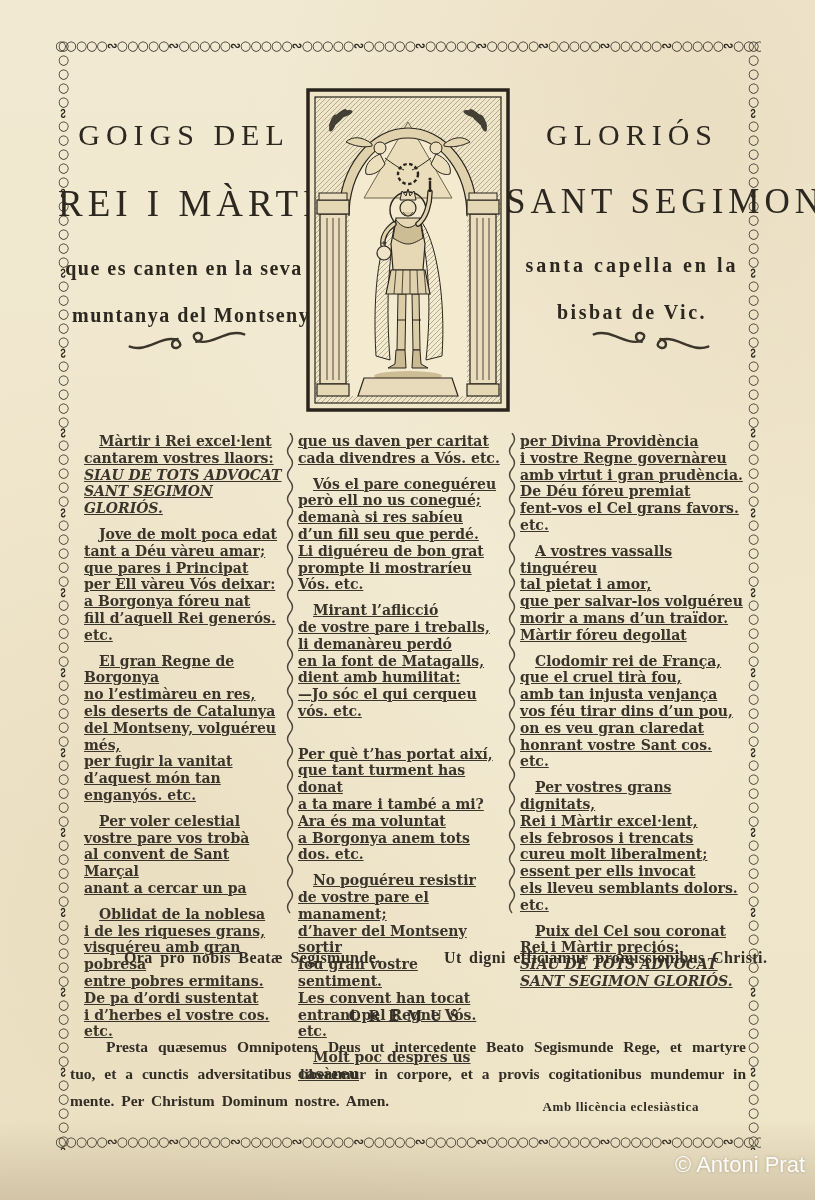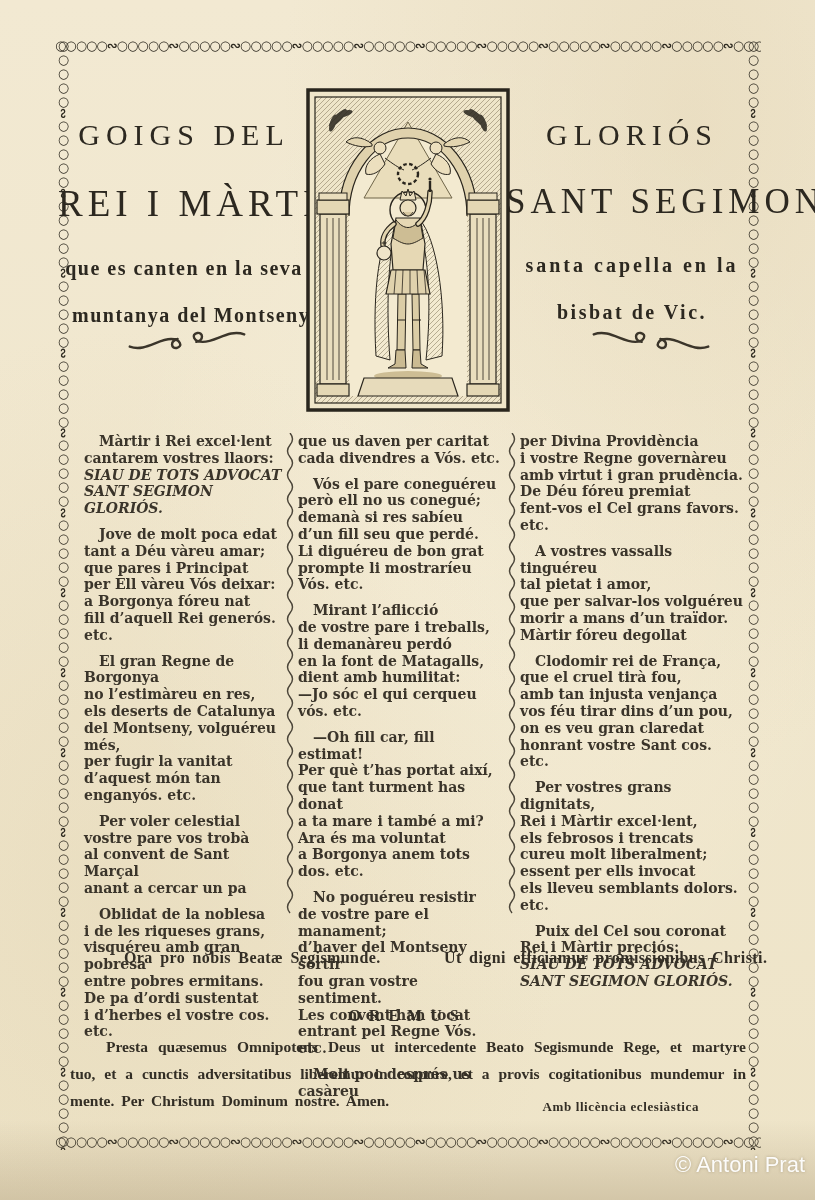--- a/index.html
+++ b/index.html
@@ -28,21 +28,21 @@
   .t2{font-size:37px;letter-spacing:5px;margin:0 0 32px;white-space:nowrap;}
   .t3{font-size:20px;letter-spacing:1.5px;font-weight:700;margin:0 0 24px;white-space:nowrap;}
   .t4{font-size:20px;letter-spacing:1.5px;font-weight:700;margin:14px;white-space:nowrap;}
   
   .engraving{position:absolute;left:306px;top:88px;width:204px;height:324px;}
   
   .flourish{position:absolute;top:324px;width:122px;height:34px;}
   .flourish.l{left:126px;} .flourish.r{left:590px;transform:scaleX(-1);}
   
   .verses{position:absolute;left:84px;top:433px;width:660px;display:flex;}
-  .vcol{font:700 14px/16.8px "DejaVu Serif",serif;color:#3a342a;}
+  .vcol{font:700 14px/16.8px "DejaVu Serif",serif;color:#3a342a;text-decoration:underline;}
   .vcol.c1{width:198px;} .vcol.c2{width:206px;} .vcol.c3{width:224px;}
   .vcol p{margin:0 0 9px;}
   .vcol p.ind{text-indent:15px;}
   .vcol .it{font-style:italic;}
   .vsep{width:16px;display:flex;justify-content:center;}
   
   .latin{position:absolute;top:948px;font:700 16px/20px "Liberation Serif",serif;
     letter-spacing:.4px;word-spacing:3px;color:#332e25;}
   .latin.l{left:124px;} .latin.r{left:444px;}
   .oremus{position:absolute;top:1006px;left:0;width:100%;text-align:center;
@@ -186,21 +186,21 @@
       </div>
     <div class="vsep">
       <svg width="12" height="492" viewBox="0 0 12 492">
         <path d="M6 0 q5 6 0 12 t0 12 t0 12 t0 12 t0 12 t0 12 t0 12 t0 12 t0 12 t0 12 t0 12 t0 12 t0 12 t0 12 t0 12 t0 12 t0 12 t0 12 t0 12 t0 12 t0 12 t0 12 t0 12 t0 12 t0 12 t0 12 t0 12 t0 12 t0 12 t0 12 t0 12 t0 12 t0 12 t0 12 t0 12 t0 12 t0 12 t0 12 t0 12 t0 12" fill="none" stroke="#4a4438" stroke-width="1.4"></path>
       </svg>
     </div>
     <div class="vcol c2">
         <p><span>que us daven per caritat</span><br><span>cada divendres a Vós. etc.</span></p>
         <p class="ind"><span>Vós el pare coneguéreu</span><br><span>però ell no us conegué;</span><br><span>demanà si res sabíeu</span><br><span>d’un fill seu que perdé.</span><br><span>Li diguéreu de bon grat</span><br><span>prompte li mostraríeu Vós. etc.</span></p>
         <p class="ind"><span>Mirant l’aflicció</span><br><span>de vostre pare i treballs,</span><br><span>li demanàreu perdó</span><br><span>en la font de Matagalls,</span><br><span>dient amb humilitat:</span><br><span>—Jo sóc el qui cerqueu vós. etc.</span></p>
-        <p class="ind"><span>—Oh fill car, fill estimat!</span><br><span>Per què t’has portat així,</span><br><span>que tant turment has donat</span><br><span>a ta mare i també a mi?</span><br><span>Ara és ma voluntat</span><br><span>a Borgonya anem tots dos. etc.</span></p>
+        <p class="ind"><br><span>Per què t’has portat així,</span><br><span>que tant turment has donat</span><br><span>a ta mare i també a mi?</span><br><span>Ara és ma voluntat</span><br><span>a Borgonya anem tots dos. etc.</span></p>
         <p class="ind"><span>No poguéreu resistir</span><br><span>de vostre pare el manament;</span><br><span>d’haver del Montseny sortir</span><br><span>fou gran vostre sentiment.</span><br><span>Les convent han tocat</span><br><span>entrant pel Regne Vós. etc.</span></p>
         <p class="ind"><span>Molt poc després us casàreu</span></p>
       </div>
     <div class="vsep">
       <svg width="12" height="492" viewBox="0 0 12 492">
         <path d="M6 0 q5 6 0 12 t0 12 t0 12 t0 12 t0 12 t0 12 t0 12 t0 12 t0 12 t0 12 t0 12 t0 12 t0 12 t0 12 t0 12 t0 12 t0 12 t0 12 t0 12 t0 12 t0 12 t0 12 t0 12 t0 12 t0 12 t0 12 t0 12 t0 12 t0 12 t0 12 t0 12 t0 12 t0 12 t0 12 t0 12 t0 12 t0 12 t0 12 t0 12 t0 12" fill="none" stroke="#4a4438" stroke-width="1.4"></path>
       </svg>
     </div>
     <div class="vcol c3">
         <p><span>per Divina Providència</span><br><span>i vostre Regne governàreu</span><br><span>amb virtut i gran prudència.</span><br><span>De Déu fóreu premiat</span><br><span>fent-vos el Cel grans favors. etc.</span></p>

